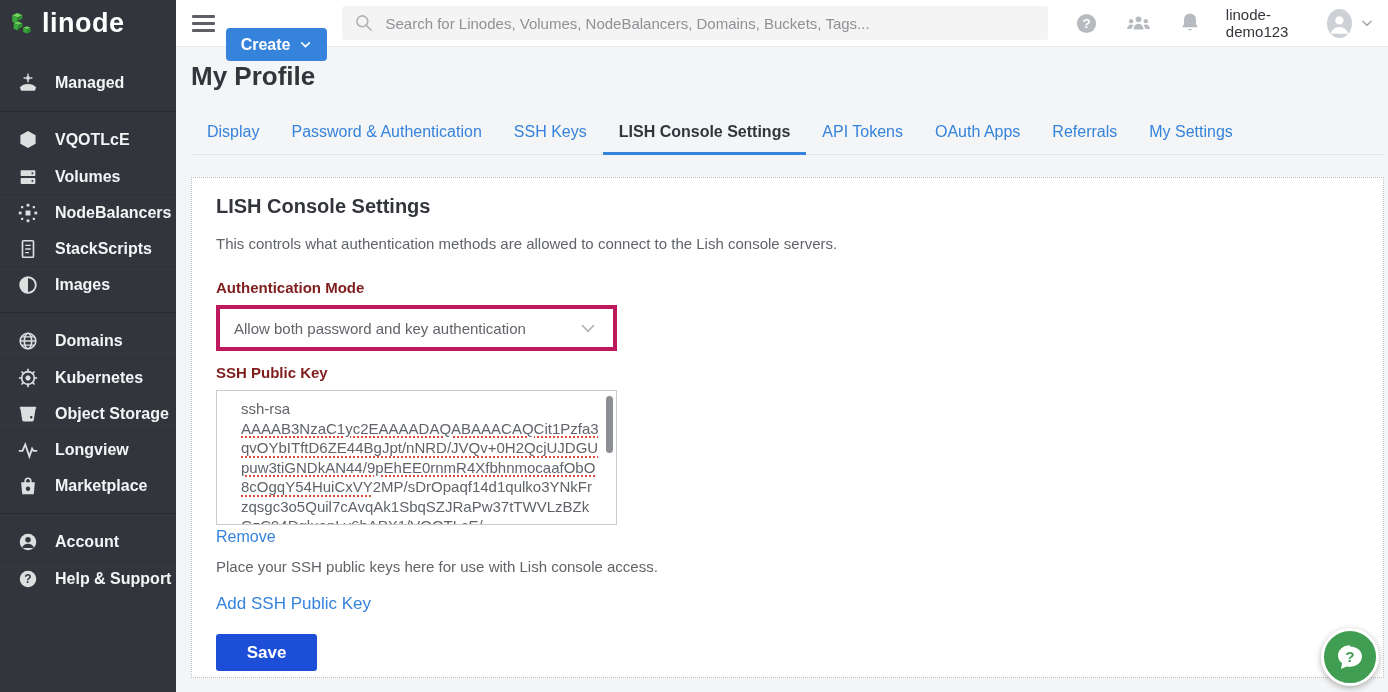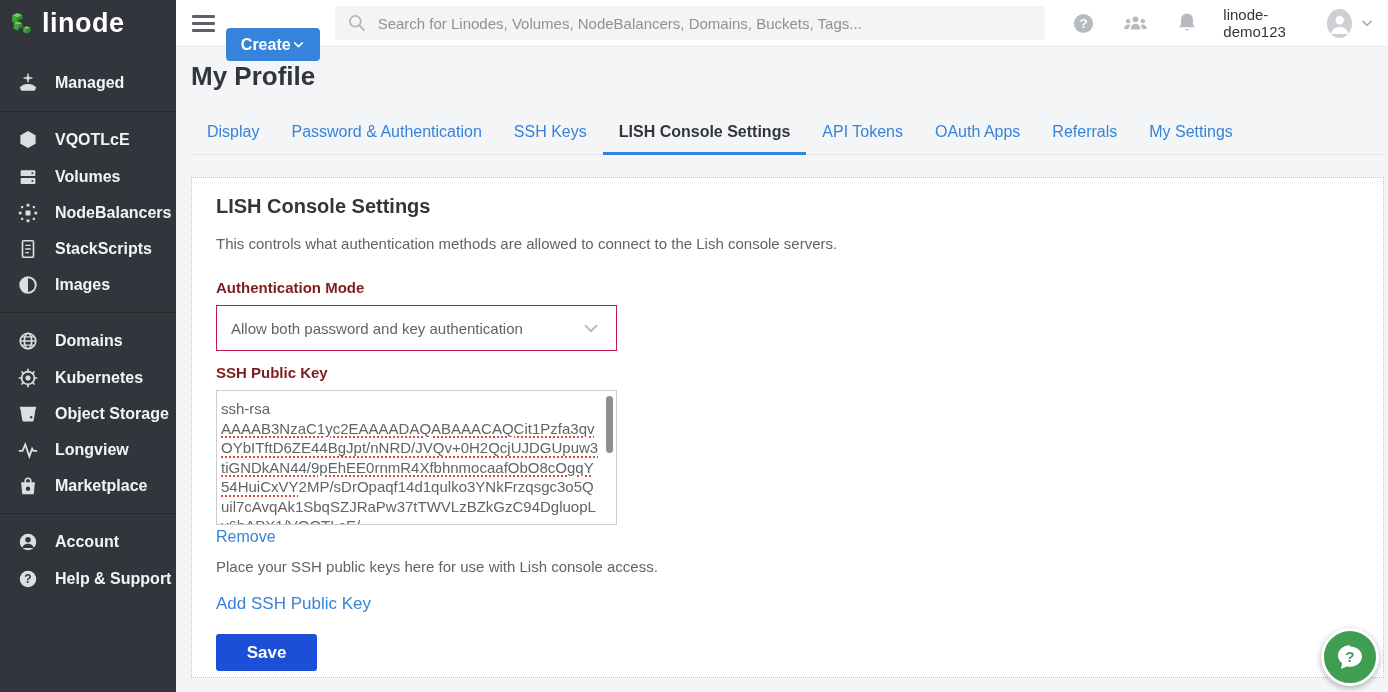--- a/index.html
+++ b/index.html
@@ -21,21 +21,21 @@
   .side-icon { width:24px; height:24px; display:flex; align-items:center; justify-content:center; }
   .side-icon svg { width:22px; height:22px; }
   .side-label { color:#f3f4f5; font-size:16px; font-weight:600; }
 
   
   .topbar { position:absolute; left:176px; top:0; right:0; height:47px; background:#fff;
     border-bottom:1px solid #e8eaed; display:flex; align-items:center; padding:0 14px; z-index:2; }
   .hamburger { width:24px; display:flex; flex-direction:column; gap:4px; margin:0 11px 0 2px; cursor:pointer; }
   .hamburger span { display:block; height:3px; background:#5e6065; border-radius:1px; }
   .create-btn { background:#3683dc; color:#fff; border:none; border-radius:4px; height:33px;
-    padding:0 15px; font-size:16px; font-weight:600; display:flex; align-items:center; gap:1px;
+    padding:0 15px; font-size:16px; font-weight:600; display:flex; align-items:center; gap:9px;
     cursor:pointer; font-family:inherit;margin-top:43px; }
   .search-wrap { flex:0 1 746px; margin-left:15px; background:#f4f4f4; border-radius:3px;
     height:34px; display:flex; align-items:center; padding:0 12px; gap:11px; }
   .search-wrap input { flex:1; border:none; background:transparent; outline:none;
     font-size:15px; color:#32363c; font-family:inherit; }
   .search-wrap input::placeholder { color:#8e9196; }
   .topbar-right { margin-left:auto; display:flex; align-items:center; }
   .icon-btn { background:none; border:none; cursor:pointer; padding:0; margin-left:27px;
     display:flex; align-items:center; }
   .username { font-size:15px; color:#32363c; margin-left:25px; }
@@ -52,27 +52,27 @@
   .tab.active { color:#32363c; font-weight:700; }
   .tab.active::after { content:""; position:absolute; left:0; right:0; bottom:-1px;
     height:3px; background:#3683dc; }
 
   .panel { margin-top:22px; background:#fff; border:1px dotted #bdbfc2; height:501px;
     padding:17px 24px; }
   .panel-title { font-size:20px; font-weight:700; color:#32363c; }
   .panel-desc { font-size:15px; color:#606469; margin-top:17px; }
   .field-label { display:block; font-size:15px; font-weight:700; color:#7f1d1d; }
   .label-auth { margin-top:27px; }
-  .select-box { width:401px; height:46px; background:#fff; border:1px solid #be185d; margin-top:9px;
+  .select-box { width:401px; height:46px; background:#fff; border:4px solid #be185d; margin-top:9px;
     display:flex; align-items:center; justify-content:space-between; padding:0 14px;
     cursor:pointer; }
   .select-value { font-size:15px; color:#606469; }
   .label-ssh { margin-top:13px; }
   .ssh-box { width:401px; height:135px; border:1px solid #ccc; margin-top:9px;
-    padding:8px 17px 8px 4px; overflow:hidden; position:relative; cursor:text;
+    padding:8px 17px 8px 24px; overflow:hidden; position:relative; cursor:text;
     font-size:15px; line-height:19.5px; color:#606469; }
   .ssh-prefix { display:block; }
   .ssh-seg { word-break:break-all; }
   .ssh-flagged { text-decoration:underline dotted #dd4b39; text-decoration-thickness:2px;
     text-underline-offset:3px; }
   .scroll-track { position:absolute; right:2px; top:2px; bottom:2px; width:9px; }
   .scroll-thumb { position:absolute; right:1px; top:3px; width:7px; height:57px;
     background:#8b8f94; border-radius:4px; }
   .remove-link { display:inline-block; color:#3683dc; font-size:16px; margin-top:3px;
     cursor:pointer; text-decoration:none; }

